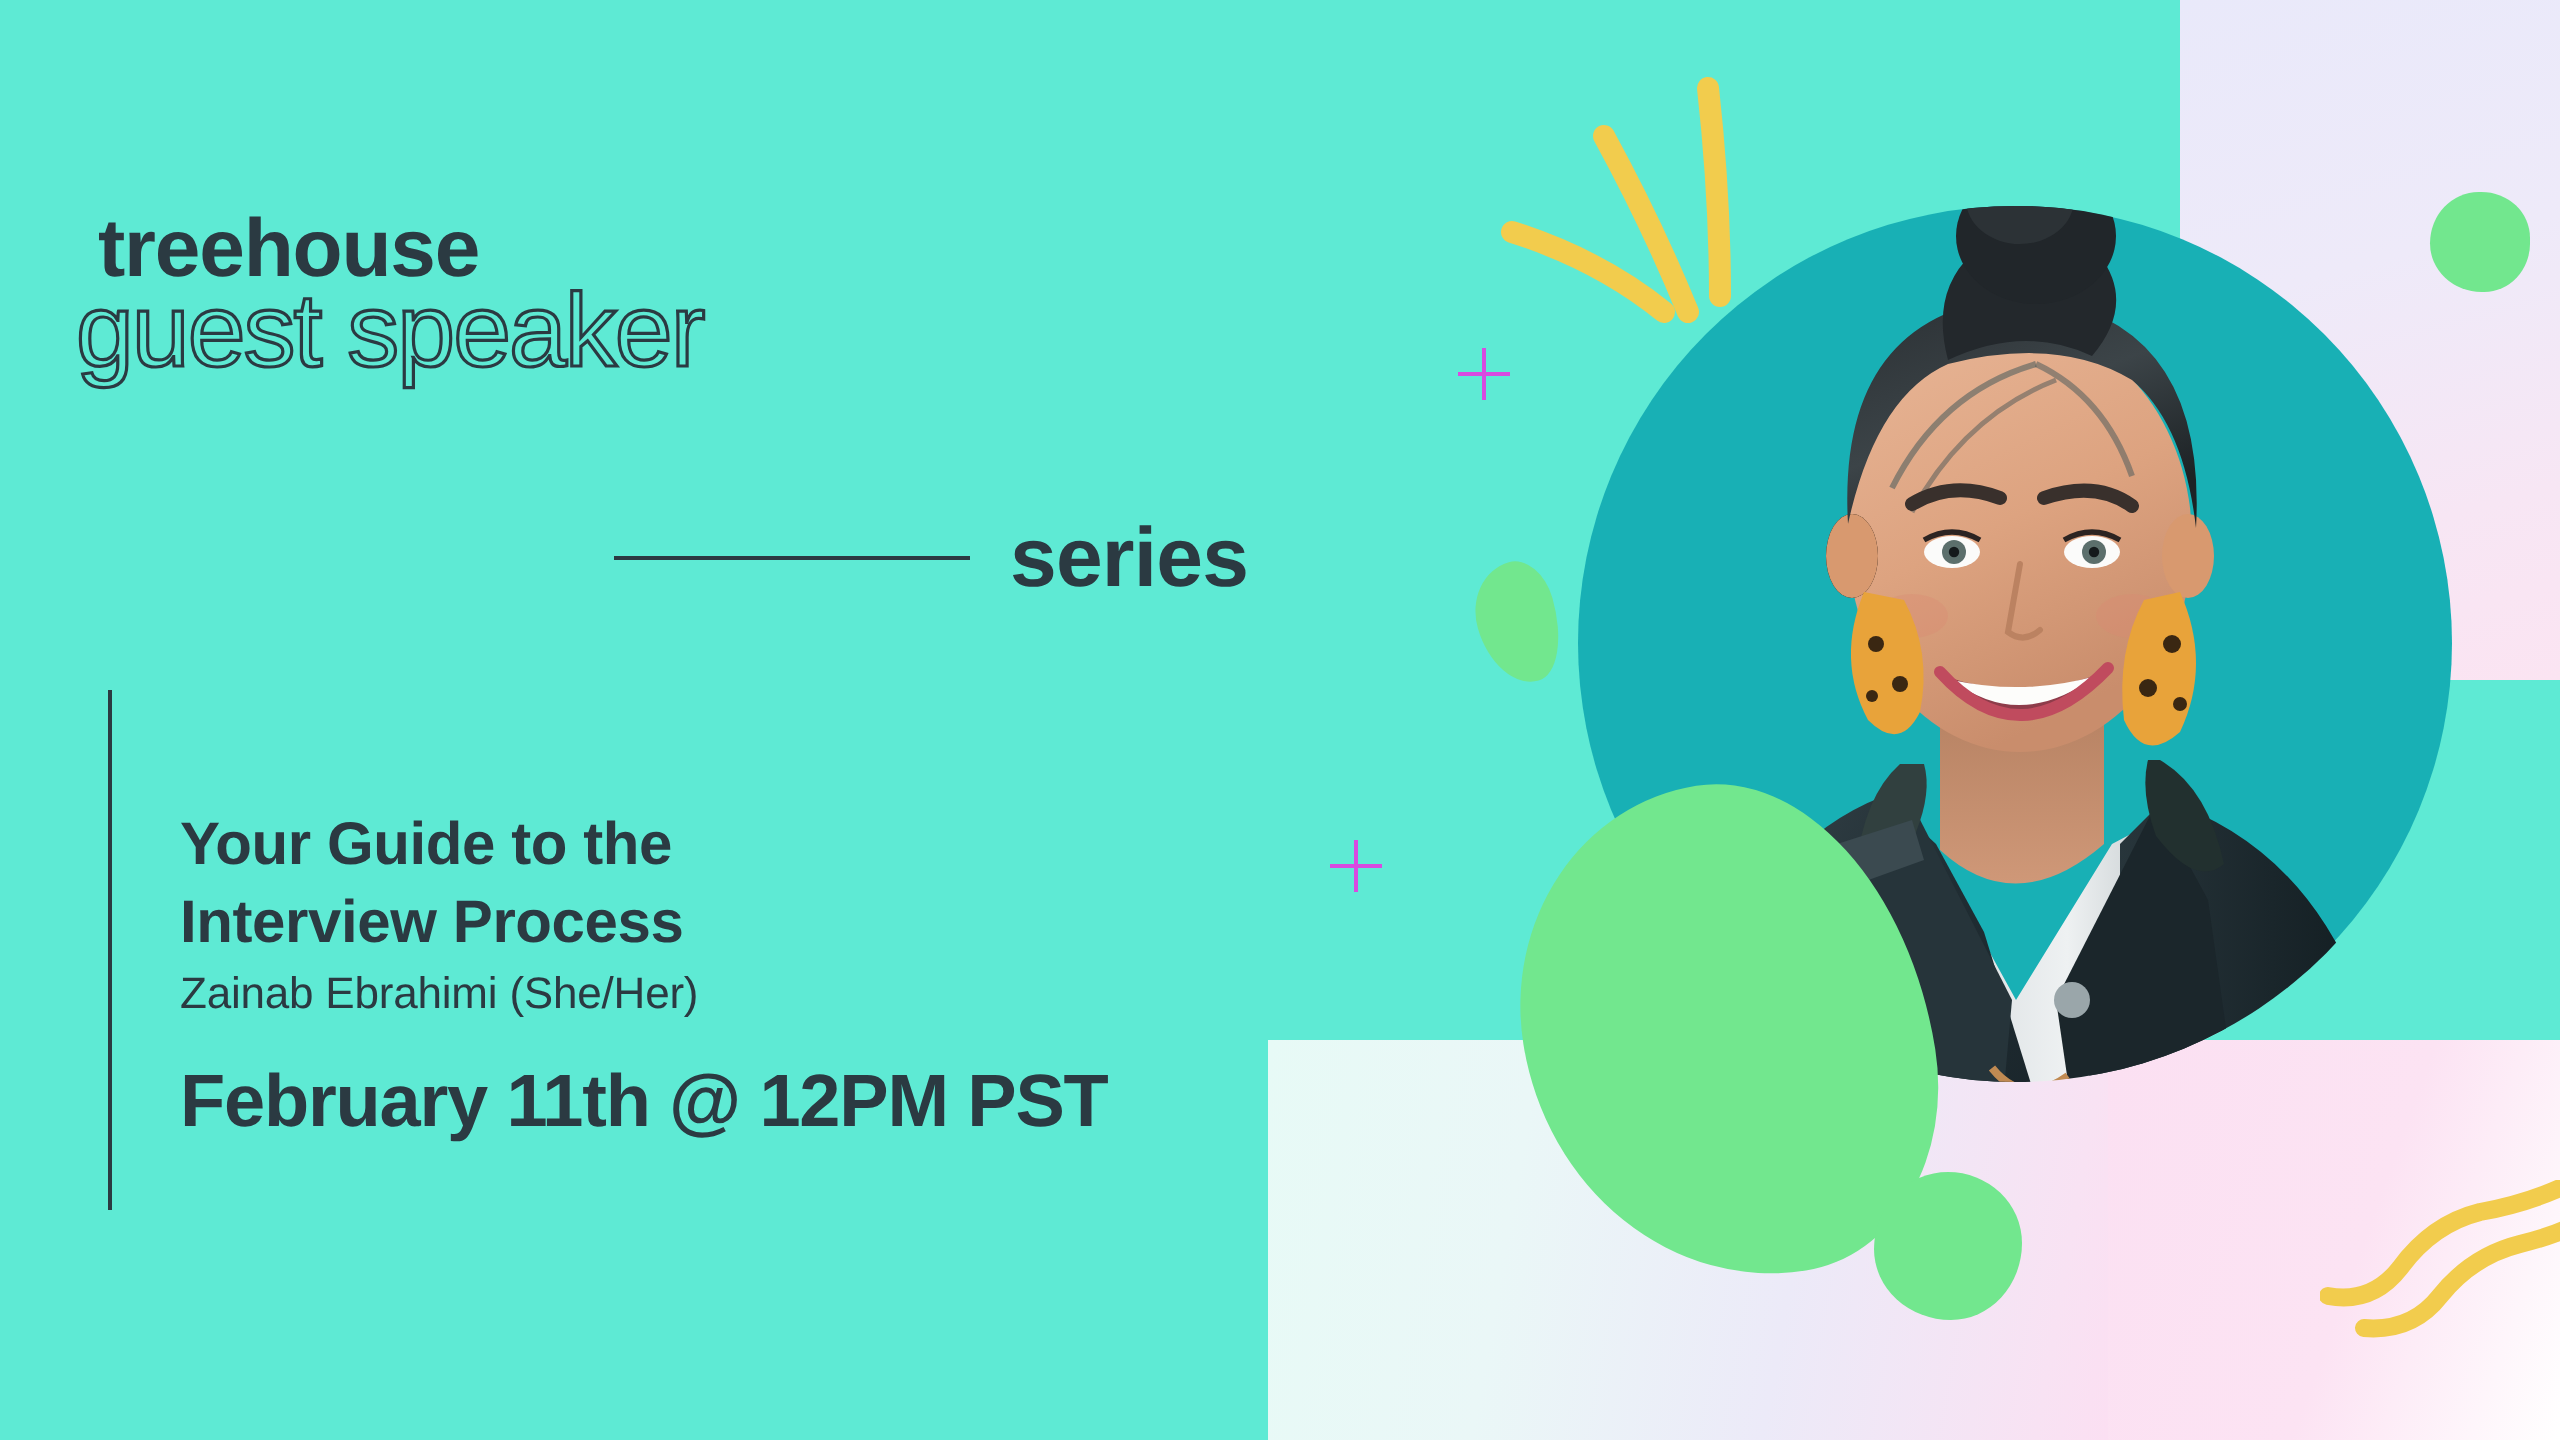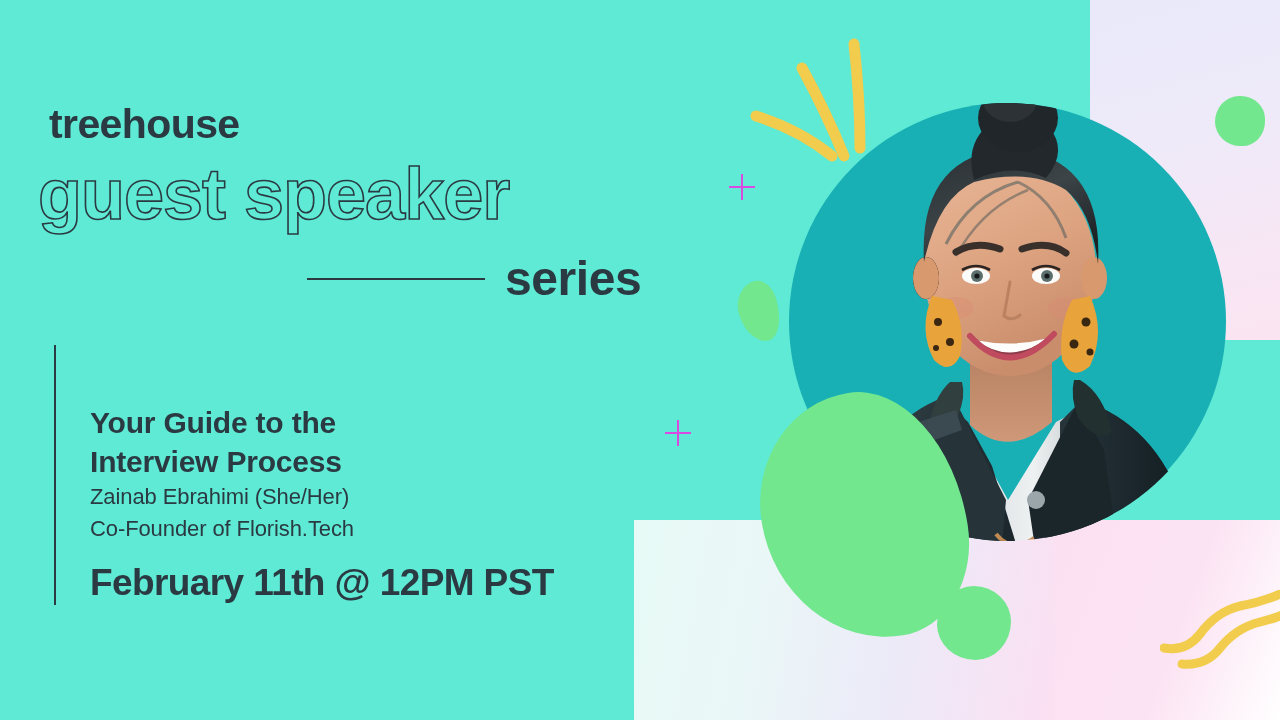--- a/index.html
+++ b/index.html
@@ -65,32 +65,32 @@
   #plus-top{left:729px;top:174px;width:26px;height:26px;}
   #plus-mid{left:665px;top:420px;width:26px;height:26px;}
 
   
   #brand{
     position:absolute;left:49px;top:104px;
     font-size:41px;font-weight:700;letter-spacing:-0.6px;
     color:#2b3a42;line-height:1;
   }
   #headline-outline{
-    position:absolute;left:38px;top:158px;
-    font-size:72px;font-weight:700;letter-spacing:-1px;line-height:1;
+    position:absolute;left:38px;top:140px;
+    font-size:52px;font-weight:400;letter-spacing:-1px;line-height:1;
     color:transparent;
     -webkit-text-stroke:1.6px #2b3a42;
   }
   #series-row{
     position:absolute;left:307px;top:250px;width:318px;height:58px;
     display:flex;align-items:center;gap:20px;
   }
   #series-rule{flex:0 0 178px;height:1.6px;background:#2b3a42;}
   #series-word{
-    font-size:48px;font-weight:700;letter-spacing:-0.4px;color:#2b3a42;line-height:1;text-align:center;
+    font-size:42px;font-weight:700;letter-spacing:-0.4px;color:#2b3a42;line-height:1;text-align:center;
   }
 
   #vrule{position:absolute;left:54px;top:345px;width:1.6px;height:260px;background:#2b3a42;}
 
   #info{position:absolute;left:90px;top:366px;width:530px;color:#2b3a42;}
   #talk-title{
     font-size:30px;font-weight:700;line-height:1.3;letter-spacing:-0.2px;
     white-space:pre-line;
     margin-top:37px;
   }
@@ -261,17 +261,16 @@
     <div id="series-rule"></div>
     <div id="series-word">series</div>
   </div>
 
   <div id="vrule"></div>
 
   <div id="info">
     <div id="talk-title">Your Guide to the
 Interview Process</div>
     <div id="speaker-name">Zainab Ebrahimi (She/Her)</div>
-    <div id="speaker-role">Co-Founder of Florish.Tech</div>
     <div id="datetime">February 11th @ 12PM PST</div>
   </div>
 
 </div>
 
 </body></html>

